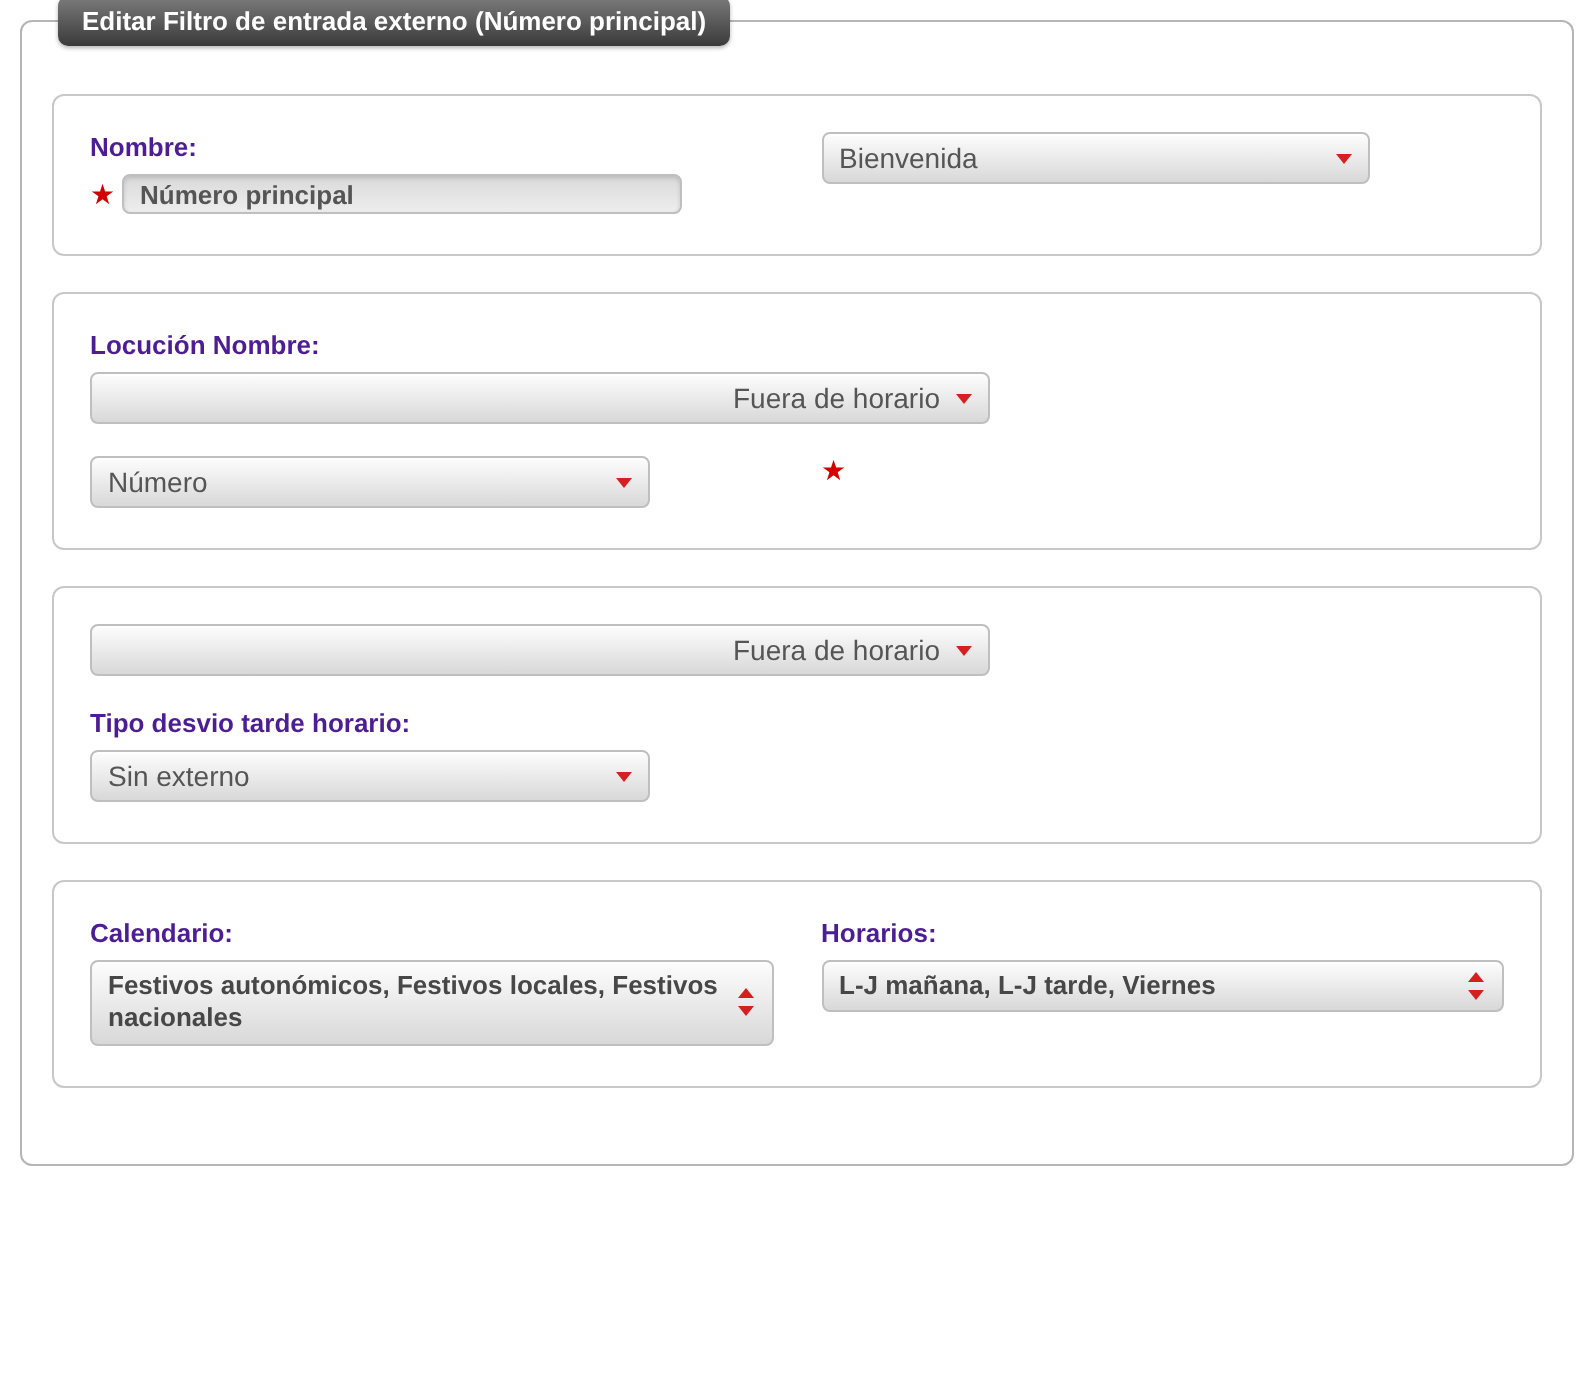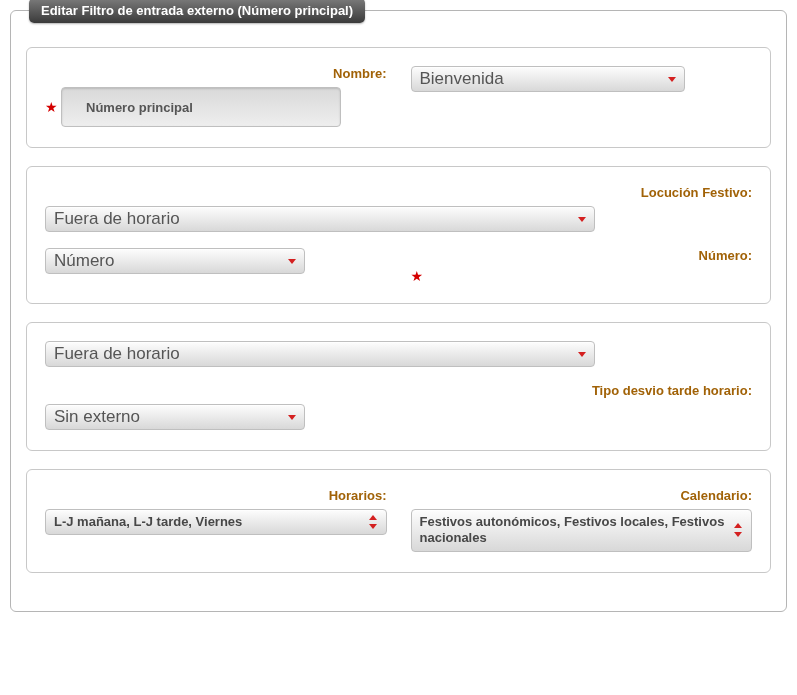--- a/index.html
+++ b/index.html
@@ -39,81 +39,80 @@
   .row {
     display: flex;
     gap: 24px;
   }
   .col {
     flex: 1 1 0;
     min-width: 0;
   }
   .label {
     font-weight: bold;
-    color: #a16207;
+    color: #4c1d95;
     margin-bottom: 6px;
     display: block;
-    text-align: right;
   }
   .field-line {
     display: flex;
     align-items: center;
     gap: 4px;
   }
   .star {
     color: #d40000;
     font-size: 14px;
     line-height: 1;
     flex-shrink: 0;
     width: 12px;
     text-align: center;
   }
   .text-input {
     border: 1px solid #bfbfbf;
     border-radius: 4px;
     background: linear-gradient(to bottom, #d9d9d9, #eeeeee);
-    height: 40px;
-    padding: 0 24px;
+    height: 20px;
+    padding: 0 8px;
     color: #555;
     font-weight: bold;
     font-size: 13px;
     box-shadow: inset 0 1px 2px rgba(0,0,0,0.15);
     flex: 0 0 auto;
   }
   .w280 { width: 280px; }
   .select {
     border: 1px solid #bfbfbf;
     border-radius: 4px;
     background: linear-gradient(to bottom, #fdfdfd, #d8d8d8);
     height: 26px;
     padding: 0 8px;
     display: flex;
     align-items: center;
     justify-content: space-between;
     color: #555;
-    font-size: 17px;
+    font-size: 14px;
     cursor: pointer;
     box-shadow: inset 0 1px 0 rgba(255,255,255,0.6);
   }
   .select-text {
     white-space: nowrap;
     overflow: hidden;
     text-overflow: ellipsis;
   }
   .caret {
     width: 0; height: 0;
     border-left: 4px solid transparent;
     border-right: 4px solid transparent;
     border-top: 5px solid #d42020;
     margin-left: 8px;
     flex-shrink: 0;
   }
   .select.w274 { width: 274px; }
-  .select.w280 { width: 260px; gap: 32px; }
-  .select.w550 { width: 550px; }
+  .select.w280 { width: 280px; gap: 32px; }
+  .select.w550 { width: 450px; justify-content: flex-end; }
   .multi {
     border: 1px solid #bfbfbf;
     border-radius: 4px;
     background: linear-gradient(to bottom, #fdfdfd, #d8d8d8);
     padding: 4px 8px;
     color: #474747;
     font-weight: bold;
     font-size: 13px;
     cursor: pointer;
     display: flex;
@@ -169,35 +168,34 @@
       <div class="col">
         <div class="select w274">
           <span class="select-text">Bienvenida</span>
           <span class="caret"></span>
         </div>
       </div>
     </div>
   </div>
 
   <div class="section">
-    <span class="label">Locución Festivo:</span>
+    <span class="label">Locución Nombre:</span>
     <div class="select w550">
       <span class="select-text">Fuera de horario</span>
       <span class="caret"></span>
     </div>
     <div class="spacer"></div>
     <div class="row">
       <div class="col">
         <div class="select w280">
           <span class="select-text">Número</span>
           <span class="caret"></span>
         </div>
       </div>
       <div class="col">
-        <span class="label">Número:</span>
         <div class="field-line">
           <span class="star">★</span>
         </div>
       </div>
     </div>
   </div>
 
   <div class="section">
     <div class="select w550">
       <span class="select-text">Fuera de horario</span>
@@ -207,29 +205,29 @@
     <span class="label">Tipo desvio tarde horario:</span>
     <div class="select w280">
       <span class="select-text">Sin externo</span>
       <span class="caret"></span>
     </div>
   </div>
 
   <div class="section">
     <div class="row">
       <div class="col">
+        <span class="label">Calendario:</span>
+        <div class="multi h2">
+          <span class="content">Festivos autonómicos, Festivos locales, Festivos nacionales</span>
+          <span class="sort-handle"></span>
+        </div>
+      </div>
+      <div class="col">
         <span class="label">Horarios:</span>
         <div class="multi">
           <span class="content">L-J mañana, L-J tarde, Viernes</span>
           <span class="sort-handle"></span>
         </div>
       </div>
-      <div class="col">
-        <span class="label">Calendario:</span>
-        <div class="multi h2">
-          <span class="content">Festivos autonómicos, Festivos locales, Festivos nacionales</span>
-          <span class="sort-handle"></span>
-        </div>
-      </div>
     </div>
   </div>
 
 </div>
 
 </body></html>

